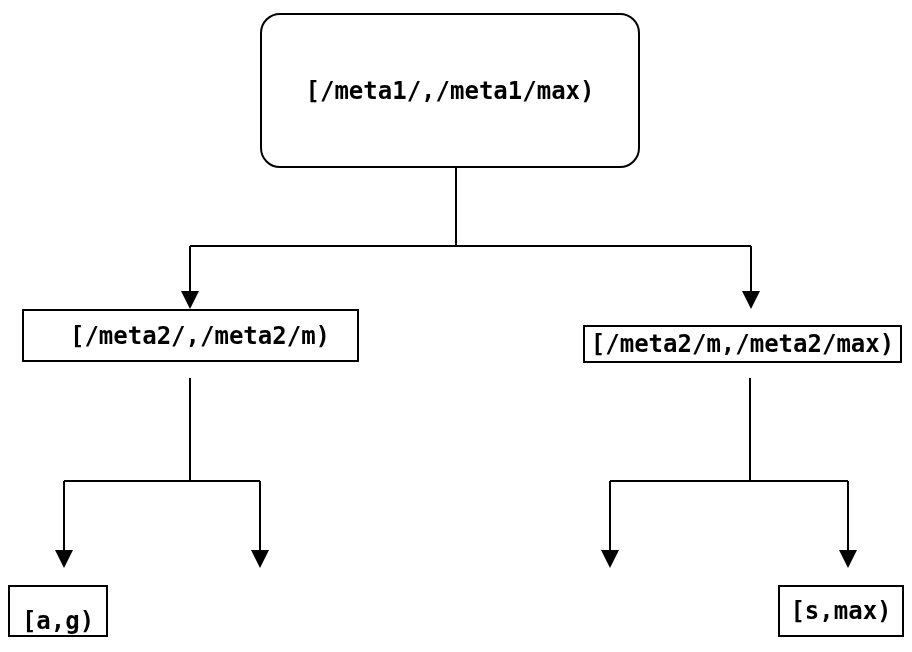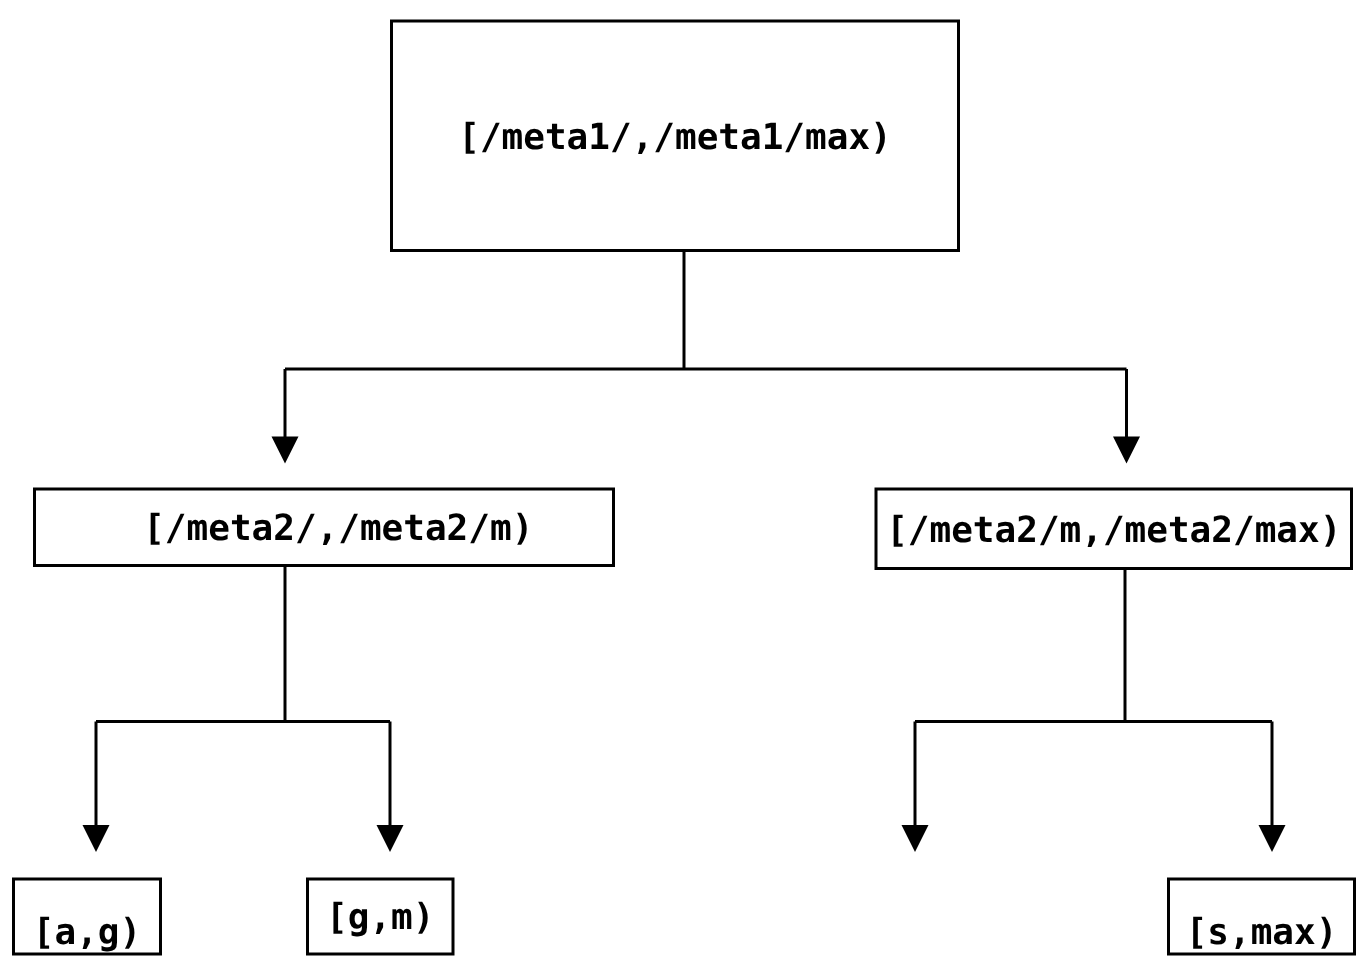--- a/index.html
+++ b/index.html
@@ -28,27 +28,27 @@
     border: 2px solid #000000;
     background: #ffffff;
     display: flex;
     align-items: center;
     justify-content: center;
     font-size: 24px;
     font-weight: bold;
     color: #000000;
     white-space: nowrap;
   }
-  .node-root   { left: 260px; top: 13px;  width: 380px; height: 155px; }
-  .node-l2a    { left: 22px;  top: 325px; width: 388px; height: 53px; padding-left: 19px;  }
-  .node-l2b    { left: 583px; top: 325px; width: 319px; height: 55px;  }
+  .node-root   { left: 260px; top: 13px;  width: 380px; height: 155px; border-radius: 20px; }
+  .node-l2a    { left: 22px;  top: 309px; width: 337px; height: 53px; padding-left: 19px;  }
+  .node-l2b    { left: 583px; top: 325px; width: 319px; height: 38px;  }
   .node-leaf1  { left: 8px;   top: 585px; width: 100px; height: 52px; align-items: flex-end;  }
   .node-leaf2  { left: 204px; top: 585px; width: 99px;  height: 52px;  }
   .node-leaf3  { left: 554px; top: 585px; width: 99px;  height: 52px;  }
-  .node-leaf4  { left: 778px; top: 585px; width: 126px; height: 52px; align-items: flex-end;  }
+  .node-leaf4  { left: 778px; top: 585px; width: 126px; height: 52px;  }
   .edge-stroke {
     stroke: #000000;
     stroke-width: 2;
     fill: none;
   }
   .arrowhead {
     fill: #000000;
     stroke: none;
   }
 </style>
@@ -90,22 +90,19 @@
   </div>
 
   <div class="node node-l2b">
     <span>[/meta2/m,/meta2/max)</span>
   </div>
 
   <div class="node node-leaf1">
     <span>[a,g)</span>
   </div>
 
-  <div class="node node-leaf2">
-    <span>[g,m)</span>
-  </div>
 
 
   <div class="node node-leaf4">
     <span>[s,max)</span>
   </div>
 
 </div>
 
 </body></html>

